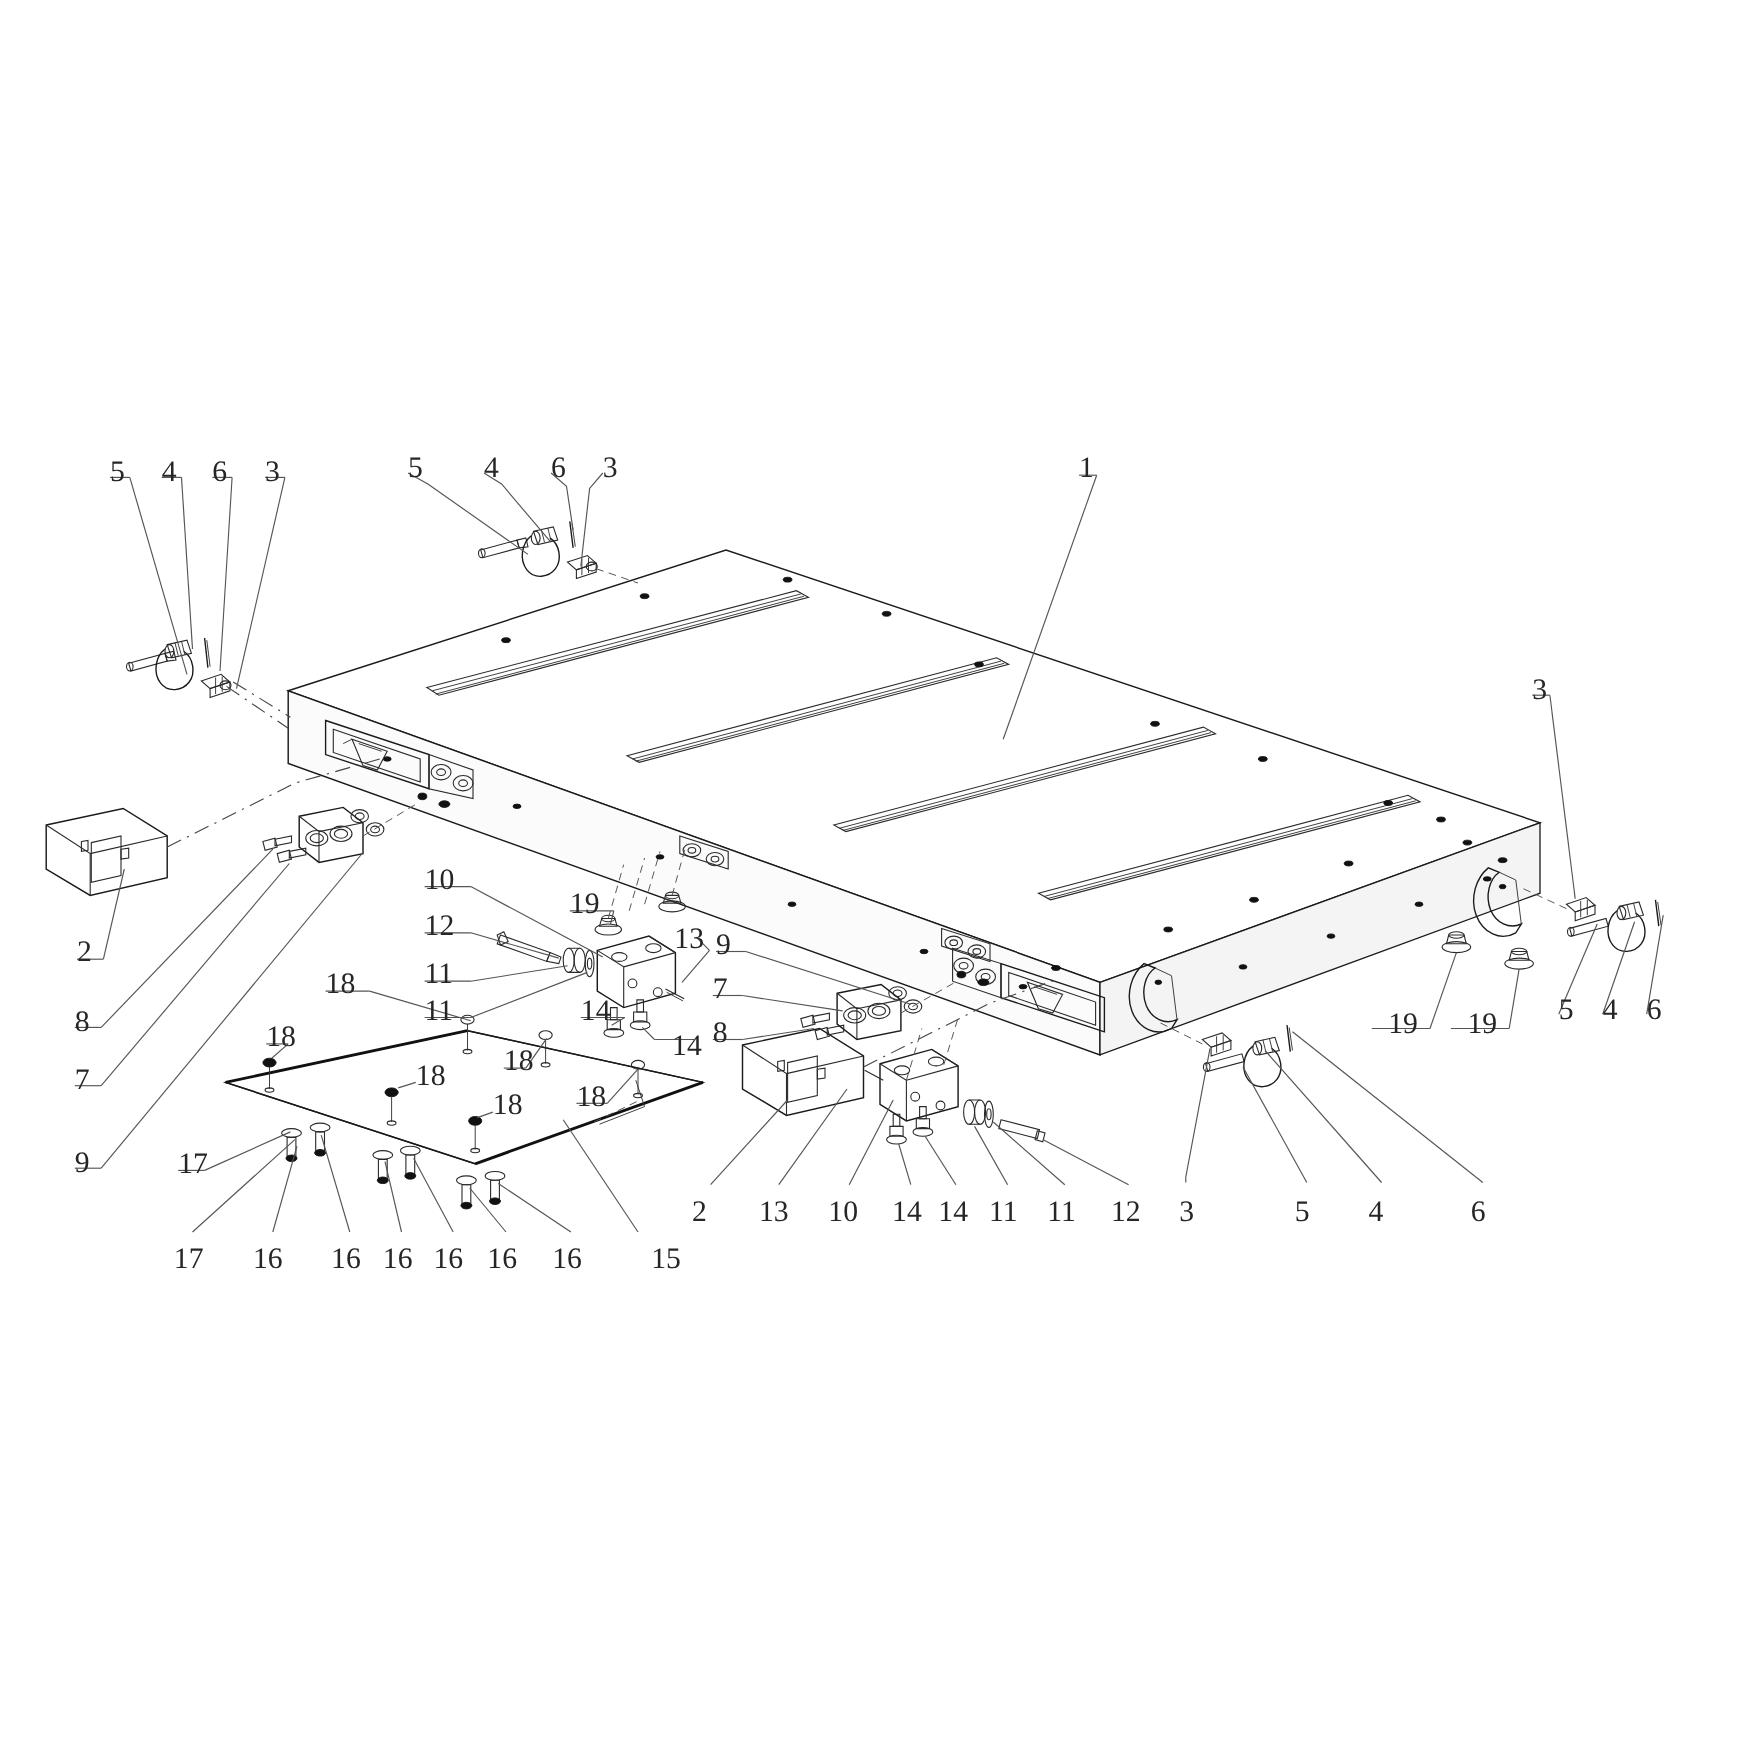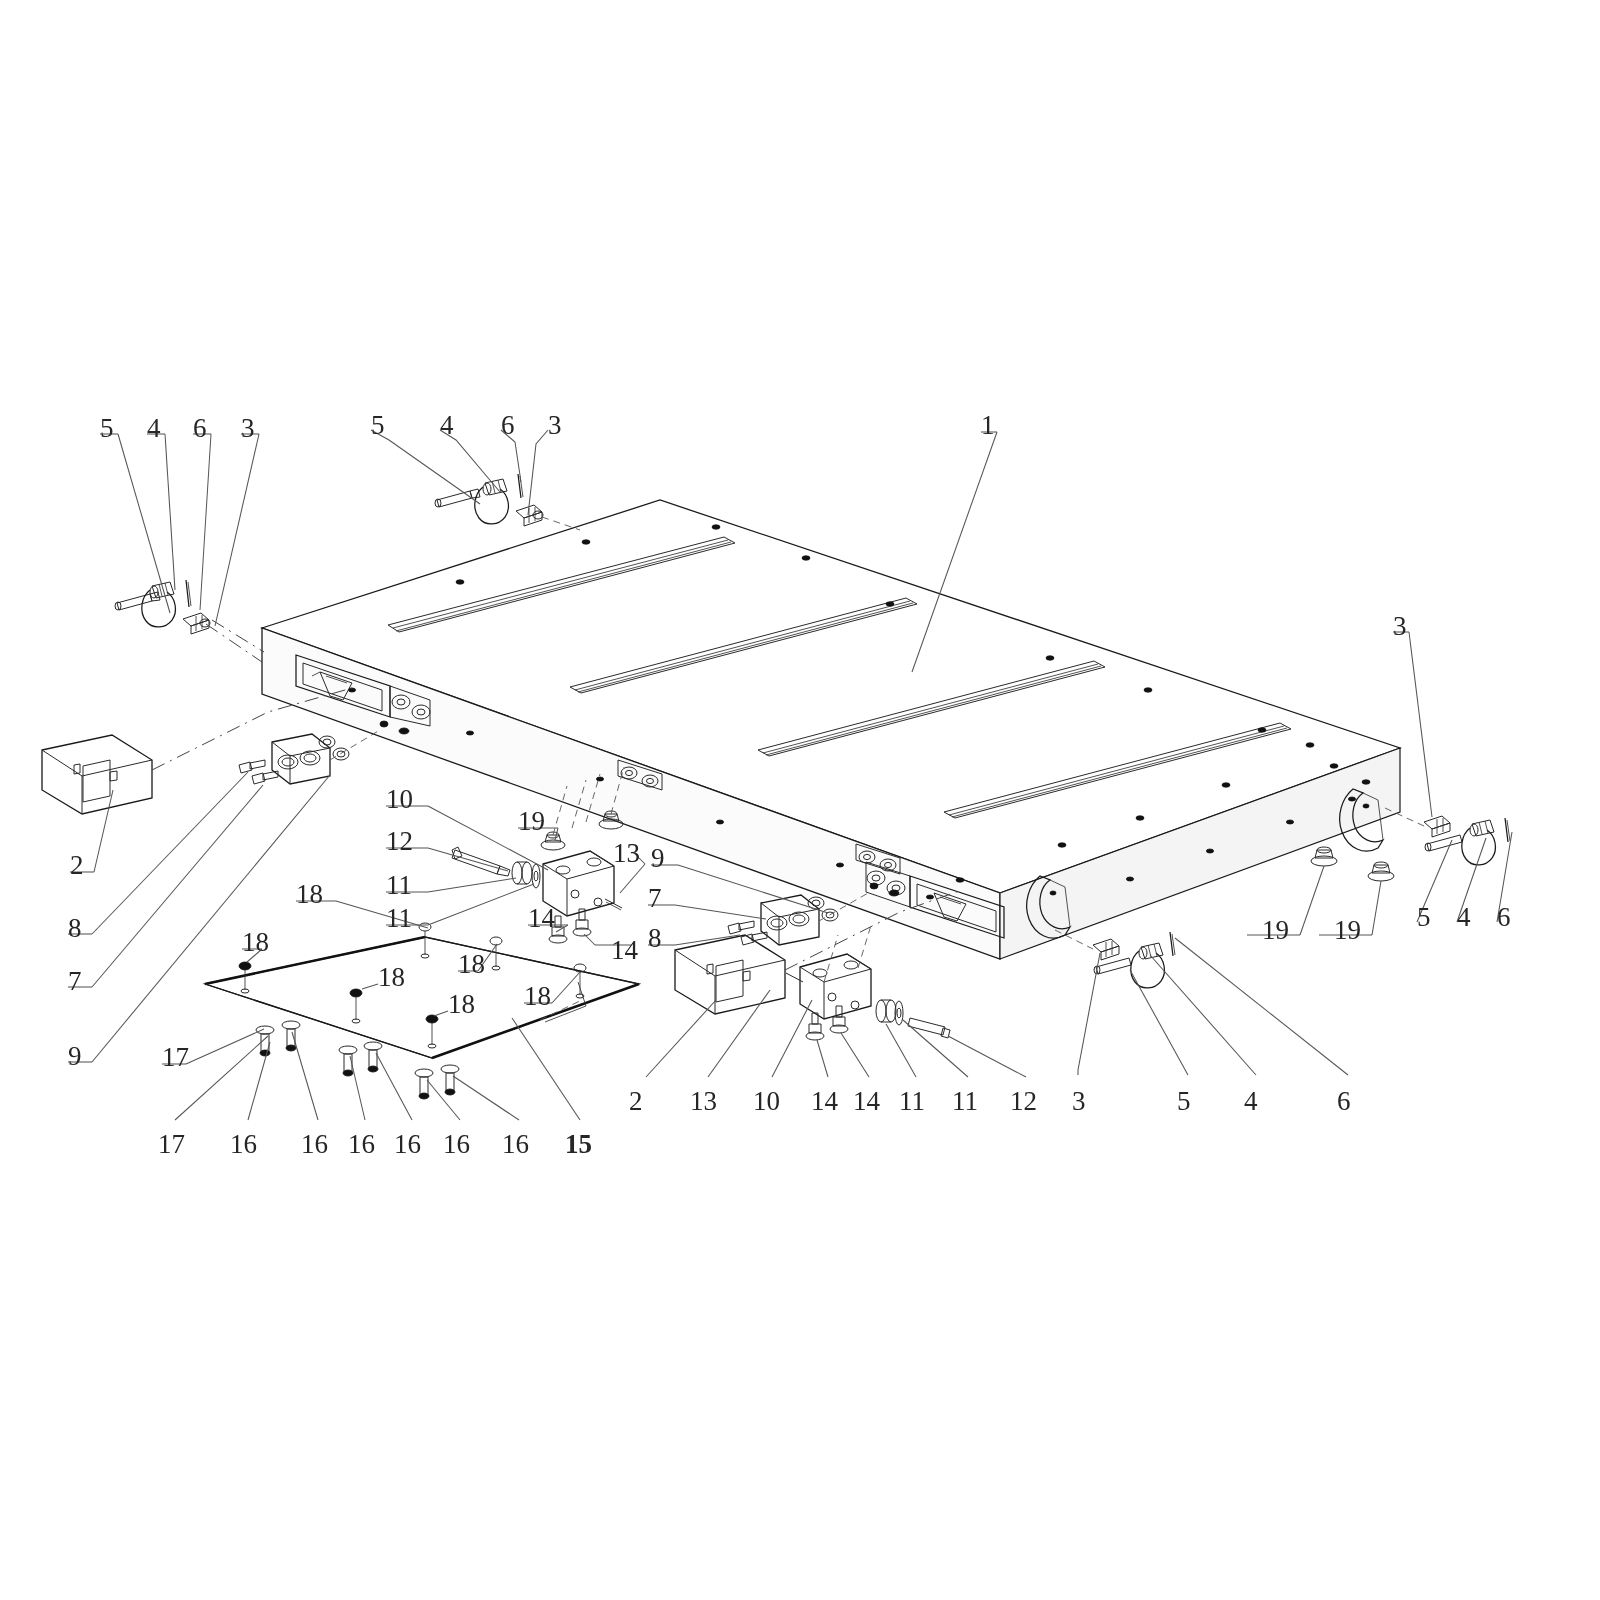--- a/index.html
+++ b/index.html
@@ -657,21 +657,21 @@
       <div class="callout" style="left: 448px; top: 991px;">18</div>
       <div class="callout" style="left: 524px; top: 983px;">18</div>
       <div class="callout" style="left: 162px; top: 1044px;">17</div>
       <div class="callout" style="left: 158px; top: 1131px;">17</div>
       <div class="callout" style="left: 230px; top: 1131px;">16</div>
       <div class="callout" style="left: 301px; top: 1131px;">16</div>
       <div class="callout" style="left: 348px; top: 1131px;">16</div>
       <div class="callout" style="left: 394px; top: 1131px;">16</div>
       <div class="callout" style="left: 443px; top: 1131px;">16</div>
       <div class="callout" style="left: 502px; top: 1131px;">16</div>
-      <div class="callout" style="left: 565px; top: 1131px; font-weight: bold;">15</div>
+      <div class="callout" style="left: 592px; top: 1131px;">15</div>
       <div class="callout" style="left: 629px; top: 1088px;">2</div>
       <div class="callout" style="left: 690px; top: 1088px;">13</div>
       <div class="callout" style="left: 753px; top: 1088px;">10</div>
       <div class="callout" style="left: 811px; top: 1088px;">14</div>
       <div class="callout" style="left: 853px; top: 1088px;">14</div>
       <div class="callout" style="left: 899px; top: 1088px;">11</div>
       <div class="callout" style="left: 952px; top: 1088px;">11</div>
       <div class="callout" style="left: 1010px; top: 1088px;">12</div>
       <div class="callout" style="left: 1072px; top: 1088px;">3</div>
       <div class="callout" style="left: 1177px; top: 1088px;">5</div>

